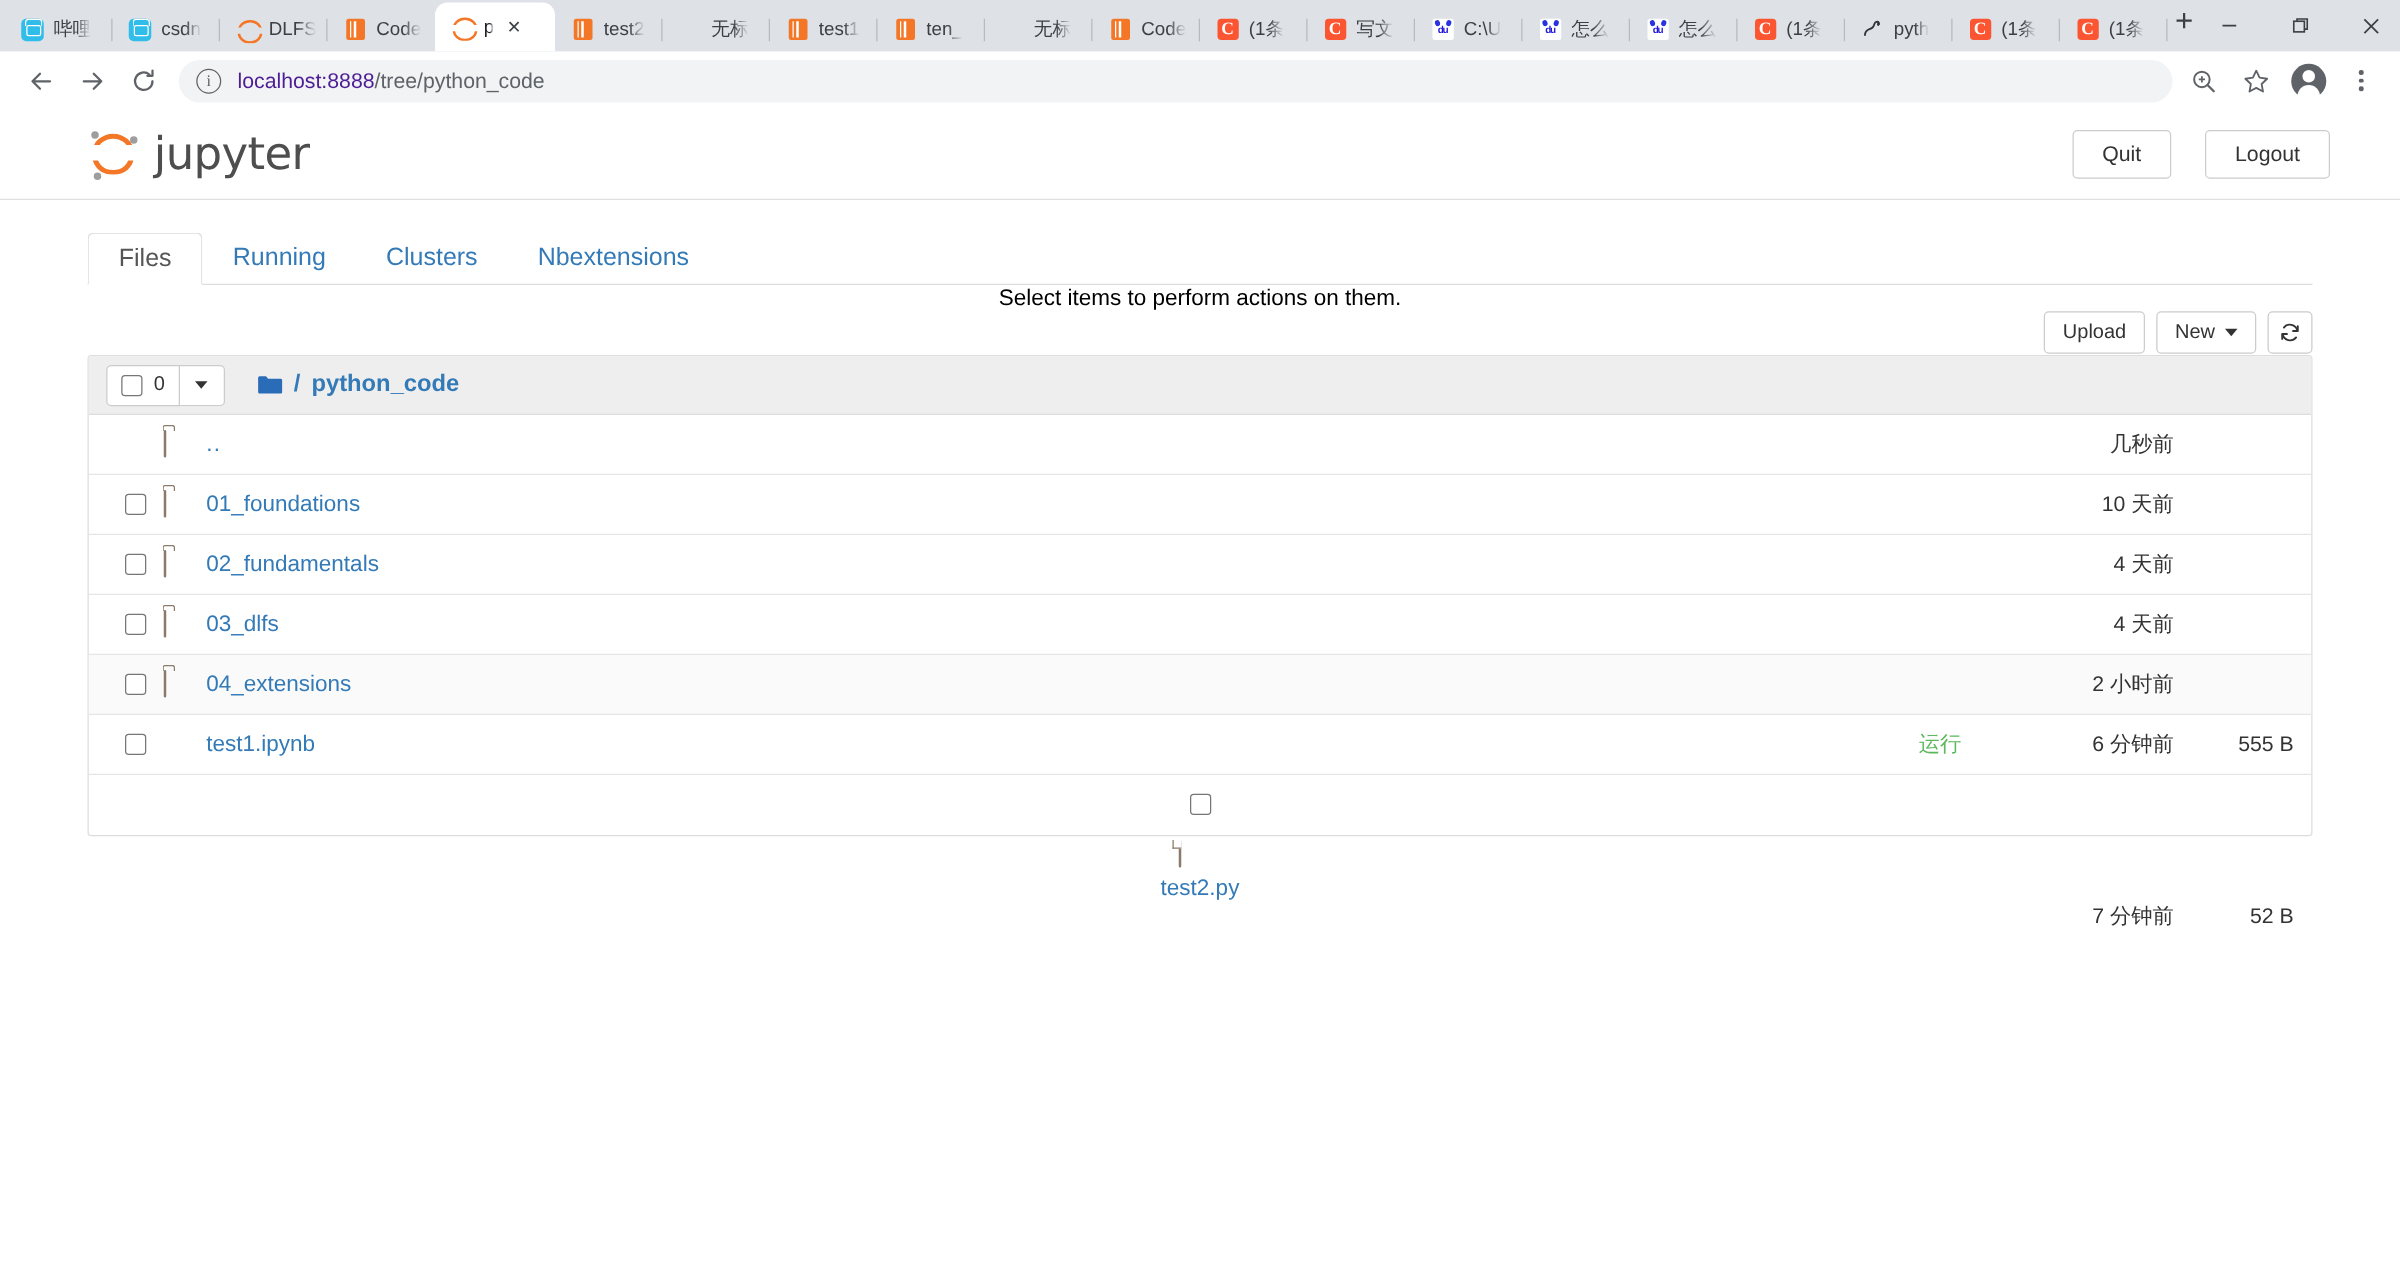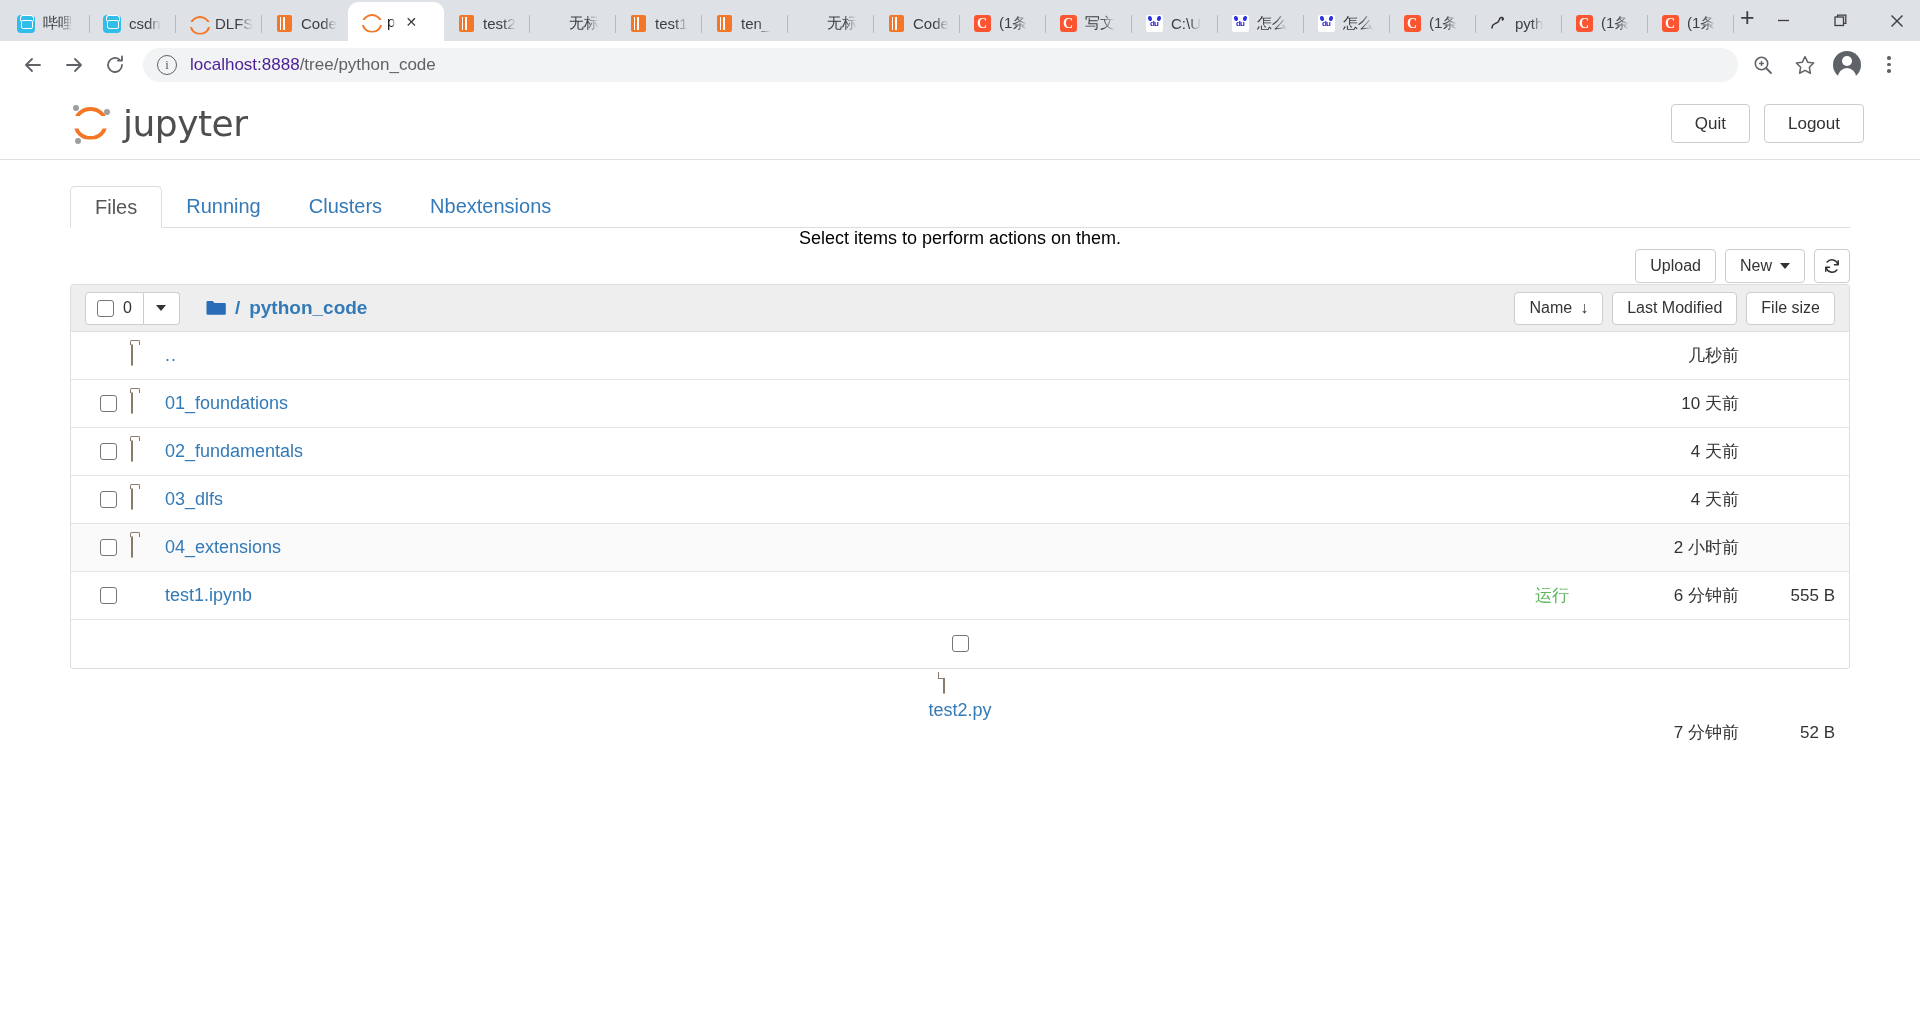--- a/index.html
+++ b/index.html
@@ -82,21 +82,21 @@
   .logo-mark { width:42px; height:42px; position:relative; }
   .logo-mark .arc-top, .logo-mark .arc-bot { position:absolute; left:4px; width:33px; height:29px;
                 border:4.4px solid #f37726; border-radius:50%; box-sizing:border-box; }
   .logo-mark .arc-top { top:4px; clip-path:polygon(0 0,100% 0,100% 33%,0 33%); }
   .logo-mark .arc-bot { top:8px; clip-path:polygon(0 62%,100% 62%,100% 100%,0 100%); }
   .logo-mark .dot { position:absolute; width:6px; height:6px; border-radius:50%; background:#9e9e9e; }
   .logo-mark .d1 { left:3px; top:2px; }
   .logo-mark .d2 { right:2px; top:6px; }
   .logo-mark .d3 { left:5px; bottom:1px; }
   .logo-word { font-size:36px; color:#4e4e4e; font-family:"DejaVu Sans",sans-serif; font-weight:400; letter-spacing:-.5px; }
-  .hdr-right { margin-left:auto; display:flex; gap:14px; }
+  .hdr-right { margin-left:auto; display:flex; gap:27px; }
   .btn { border:1px solid #ccc; background:#fff; border-radius:4px; font-size:17px; color:#333;
          font-family:"Liberation Sans",sans-serif; display:flex; align-items:center; justify-content:center; }
   .hdr-right .btn { height:39px; padding:0 23px; }
 
   .jp-body { padding:0 70px; }
   .navtabs { display:flex; align-items:flex-end; border-bottom:1px solid #ddd; margin-top:25px; height:43px; }
   .navtab { padding:0 24px; height:42px; display:flex; align-items:center; font-size:20px; color:#337ab7; }
   .navtab.active { color:#555; background:#fff; border:1px solid #ddd; border-bottom:1px solid #fff;
                    border-radius:5px 5px 0 0; margin-bottom:-1px; }
 
@@ -416,32 +416,20 @@
           </div>
           <div class="crumb">
             <span class="folder-ico-blue">
               <svg width="20" height="16" viewBox="0 0 20 16">
                   <path d="M0.5 2.2 a1.2 1.2 0 0 1 1.2-1.2 h5.1 l1.7 1.9 h10.1 a1.2 1.2 0 0 1 1.2 1.2 v9.5 a1.2 1.2 0 0 1 -1.2 1.2 h-16.9 a1.2 1.2 0 0 1 -1.2-1.2 z" fill="#2b6cb8"></path>
                 </svg>
             </span>
             <span class="crumb-sep">/</span>
             <span class="crumb-name">python_code</span>
           </div>
-          <div class="sortbtns" id="sort-buttons">
-              <div class="btn">
-                <span>Name</span>
-                <span style="font-weight: 700;">↓</span>
-              </div>
-              <div class="btn">
-                <span>Last Modified</span>
-              </div>
-              <div class="btn">
-                <span>File size</span>
-              </div>
-            </div>
         </div>
 
         <div id="file-rows">
             <div class="frow">
               <div class="fcheck"></div>
               <div class="ficon">
                 <span><span class="ico-folder"></span></span>
               </div>
               <a class="fname dots">..</a>
               <div class="fright">

